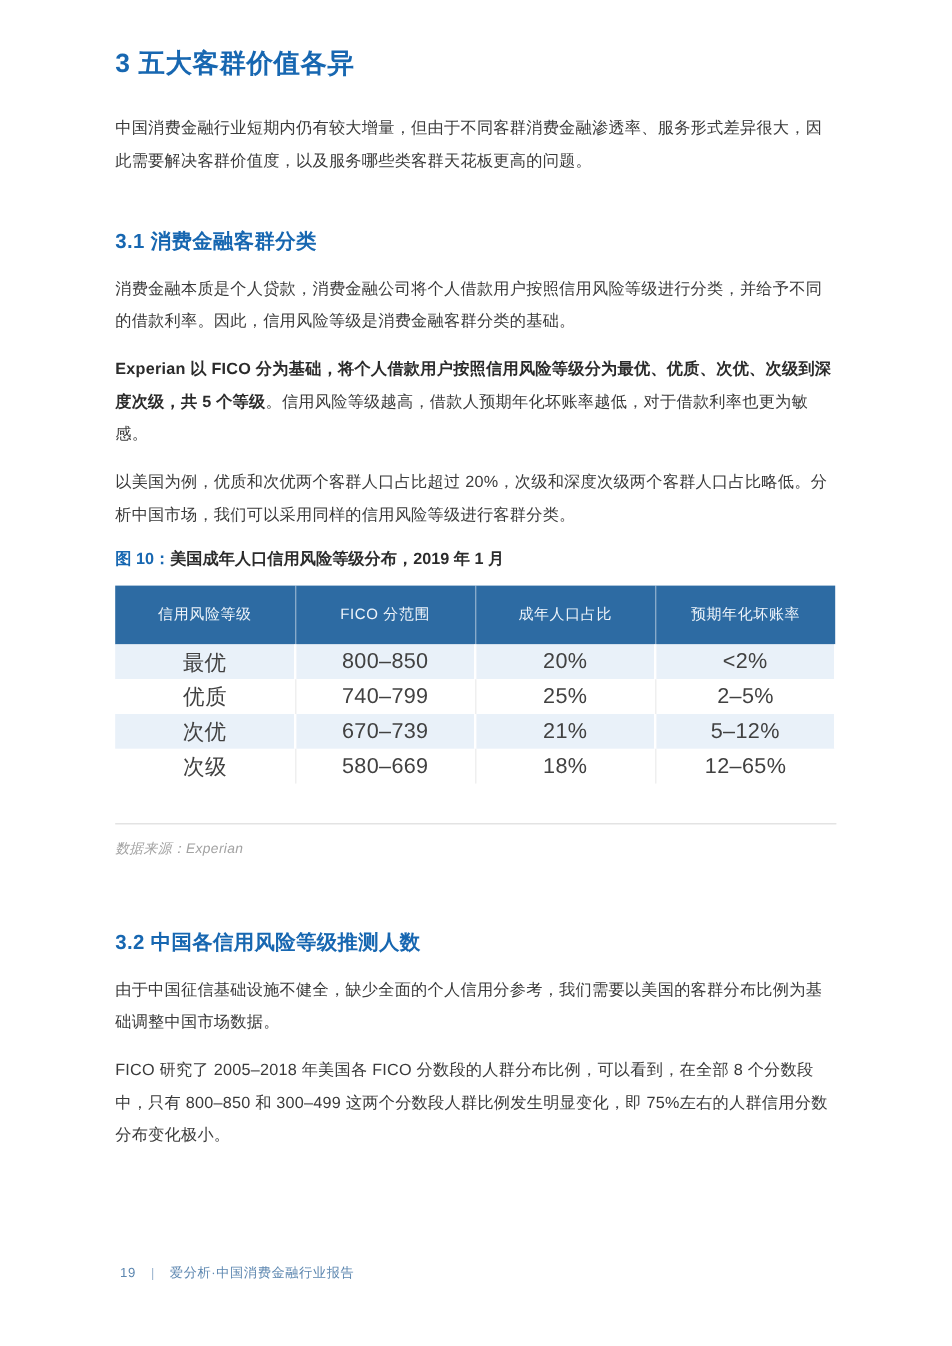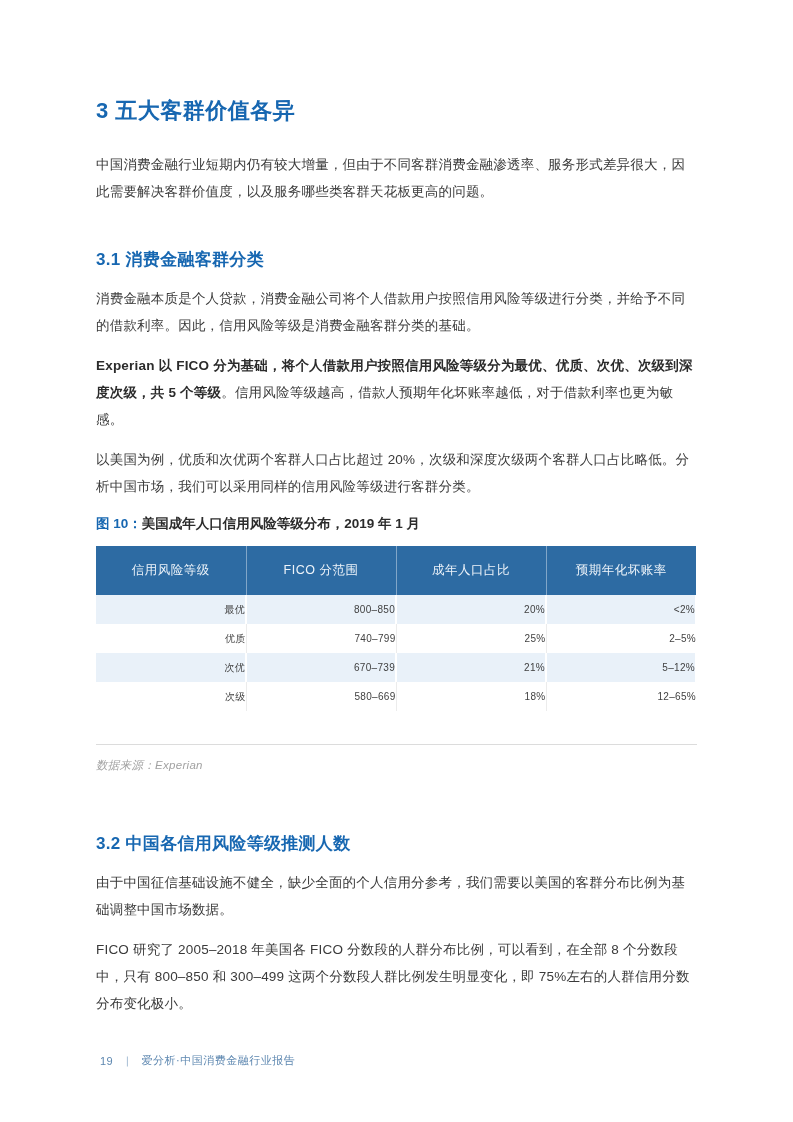--- a/index.html
+++ b/index.html
@@ -11,21 +11,21 @@
   }
   *{margin:0;padding:0;box-sizing:border-box;}
   html,body{background:#ffffff;}
   body{
     width:793px;height:1122px;position:relative;overflow:hidden;
     font-family:"Liberation Sans","DejaVu Sans",sans-serif;
     color:var(--body-text);
   }
   .content{position:absolute;left:96px;top:0;width:601px;}
   h1.doc-h1{
-    padding-top:98px;font-size:22px;line-height:26px;font-weight:700;
+    padding-top:40px;font-size:22px;line-height:26px;font-weight:700;
     color:var(--accent-blue);letter-spacing:0.5px;
   }
   h2.doc-h2{
     font-size:17px;line-height:22px;font-weight:700;color:var(--accent-blue);
     margin:44px 0 14px 0;letter-spacing:0.3px;
   }
   p.para{
     font-size:13.5px;line-height:27px;color:var(--body-text);
     margin:0 0 13px 0;text-align:left;letter-spacing:0.2px;
   }
@@ -37,21 +37,21 @@
   .fig-caption .fig-label{color:var(--accent-blue);}
   .fig-caption .fig-title{color:#2b2b2b;}
   table.fig-table{width:100%;border-collapse:collapse;table-layout:fixed;}
   table.fig-table thead th{
     background:var(--table-header-bg);color:#eef4fa;font-weight:400;
     font-size:12.5px;height:49px;text-align:center;
     border-right:1px solid rgba(255,255,255,0.4);letter-spacing:0.5px;
   }
   table.fig-table thead th:last-child{border-right:none;}
   table.fig-table tbody td{
-    height:29px;font-size:10px;color:#414141;text-align:right;
+    height:29px;font-size:18px;color:#414141;text-align:center;
     background:#ffffff;border-right:1px solid #ececec;letter-spacing:0.3px;
   }
   table.fig-table tbody tr.stripe td{
     background:var(--table-stripe-bg);border-right:2px solid #ffffff;
   }
   table.fig-table tbody td:last-child{border-right:none;}
   .divider{border:none;border-top:1px solid #dcdcdc;margin-top:33px;}
   .source-note{
     margin-top:13px;font-size:11.5px;font-style:italic;color:#a2a2a2;
     letter-spacing:0.3px;

